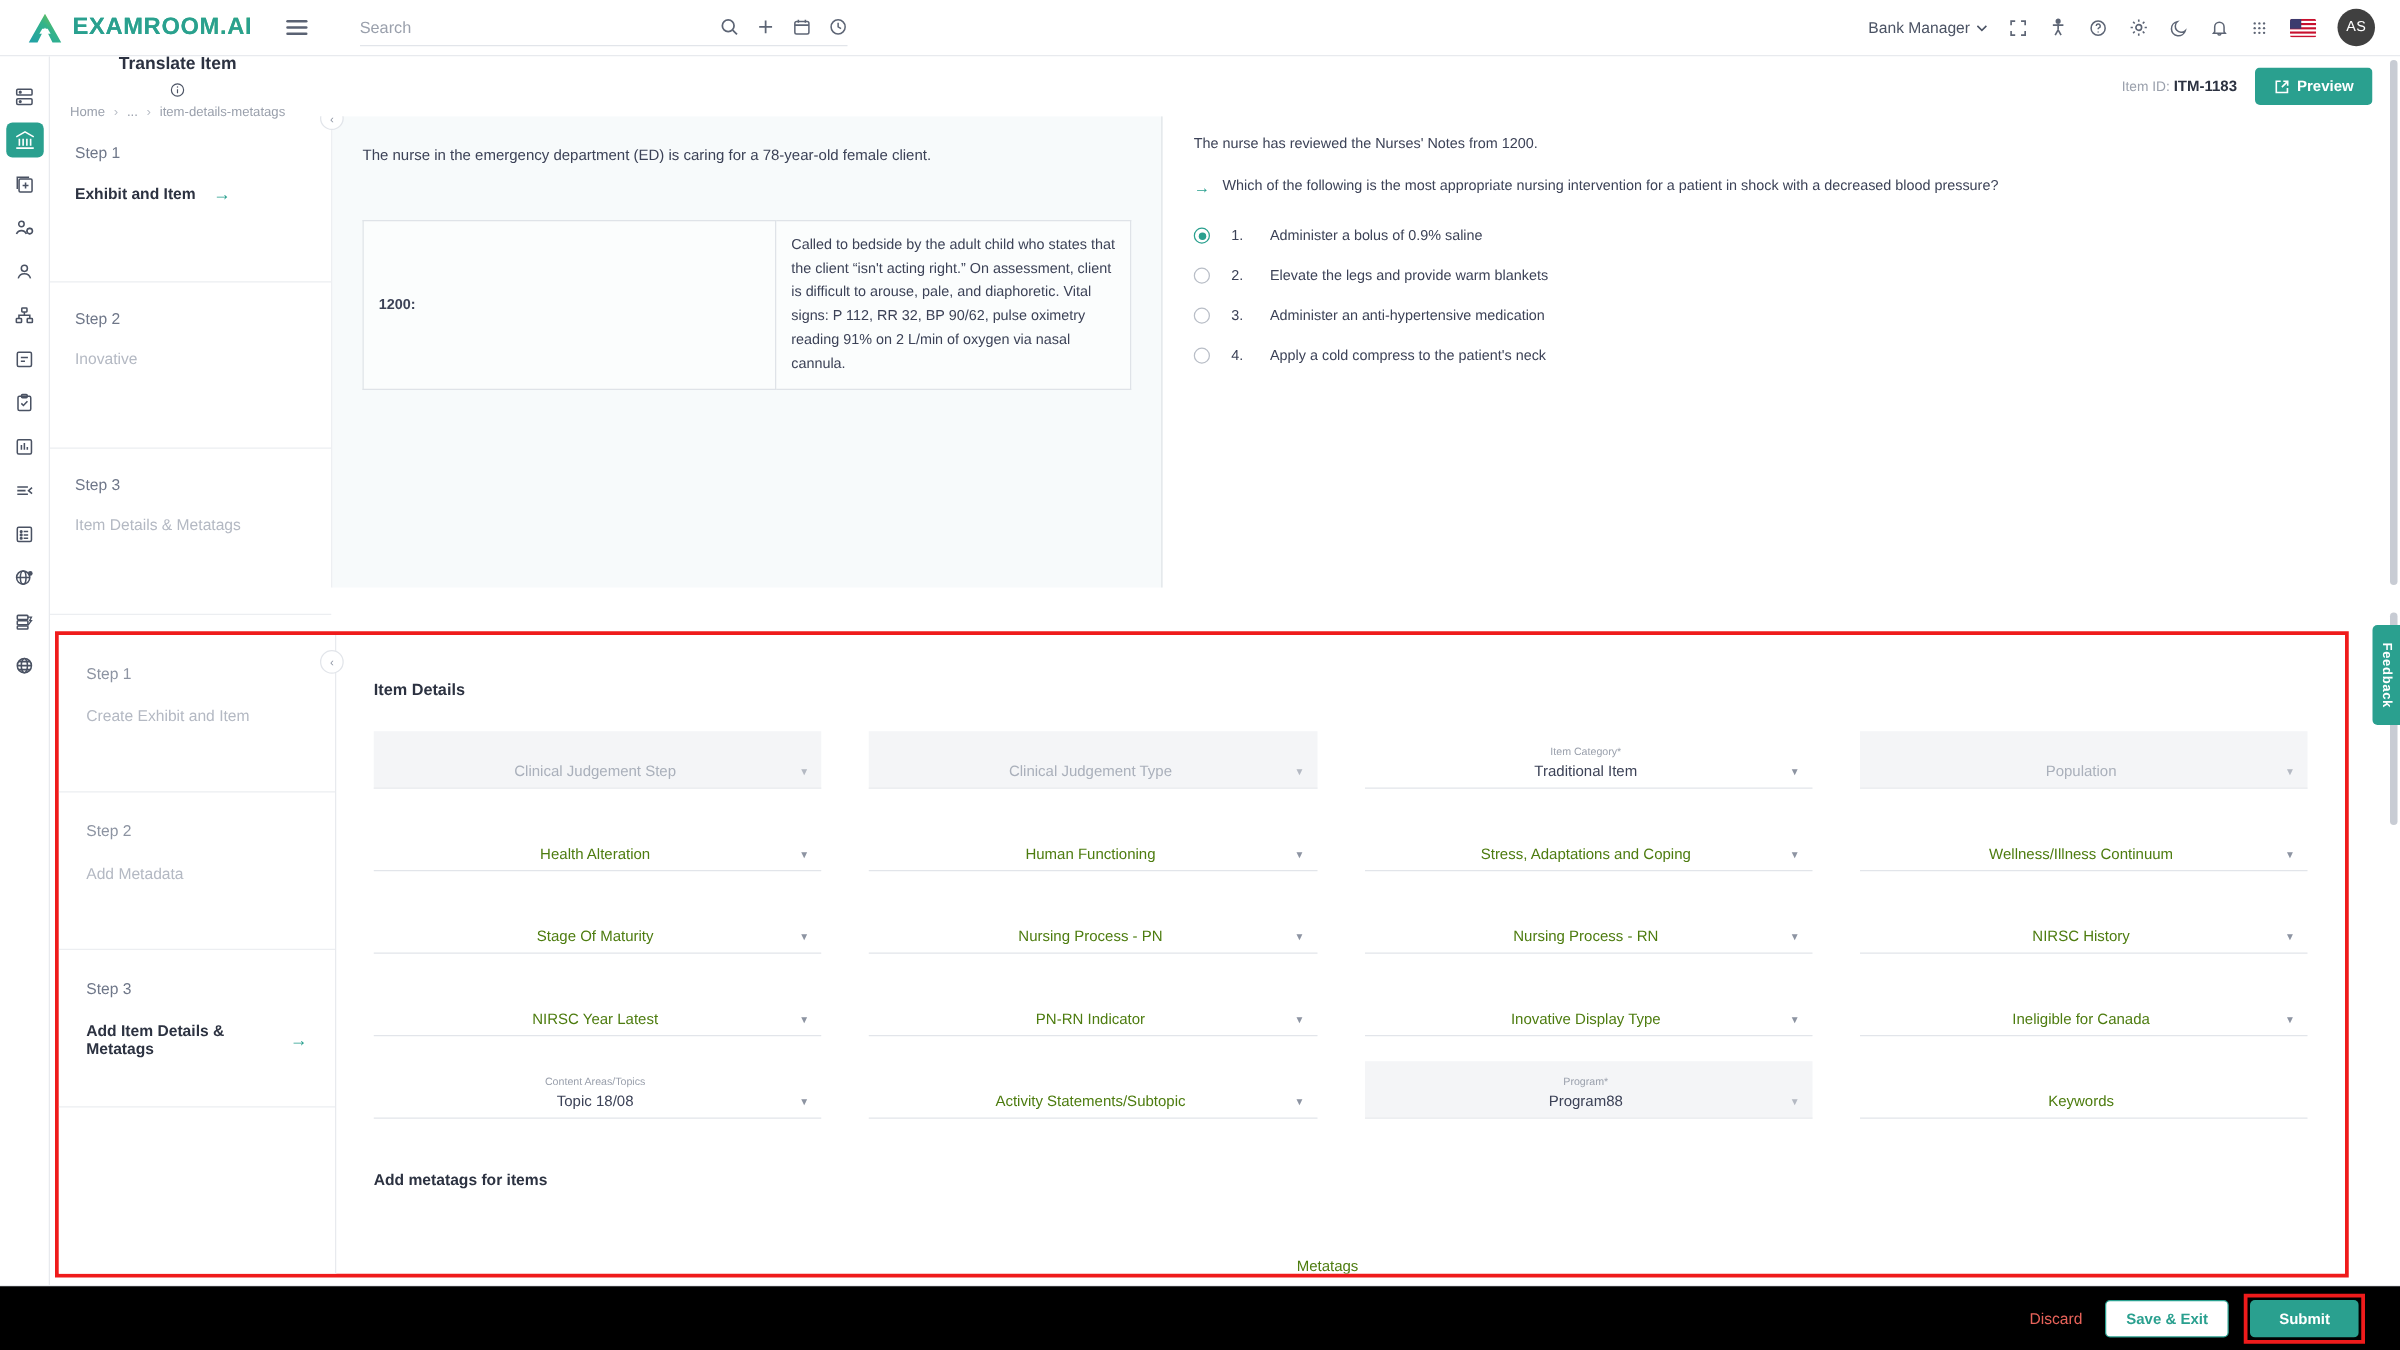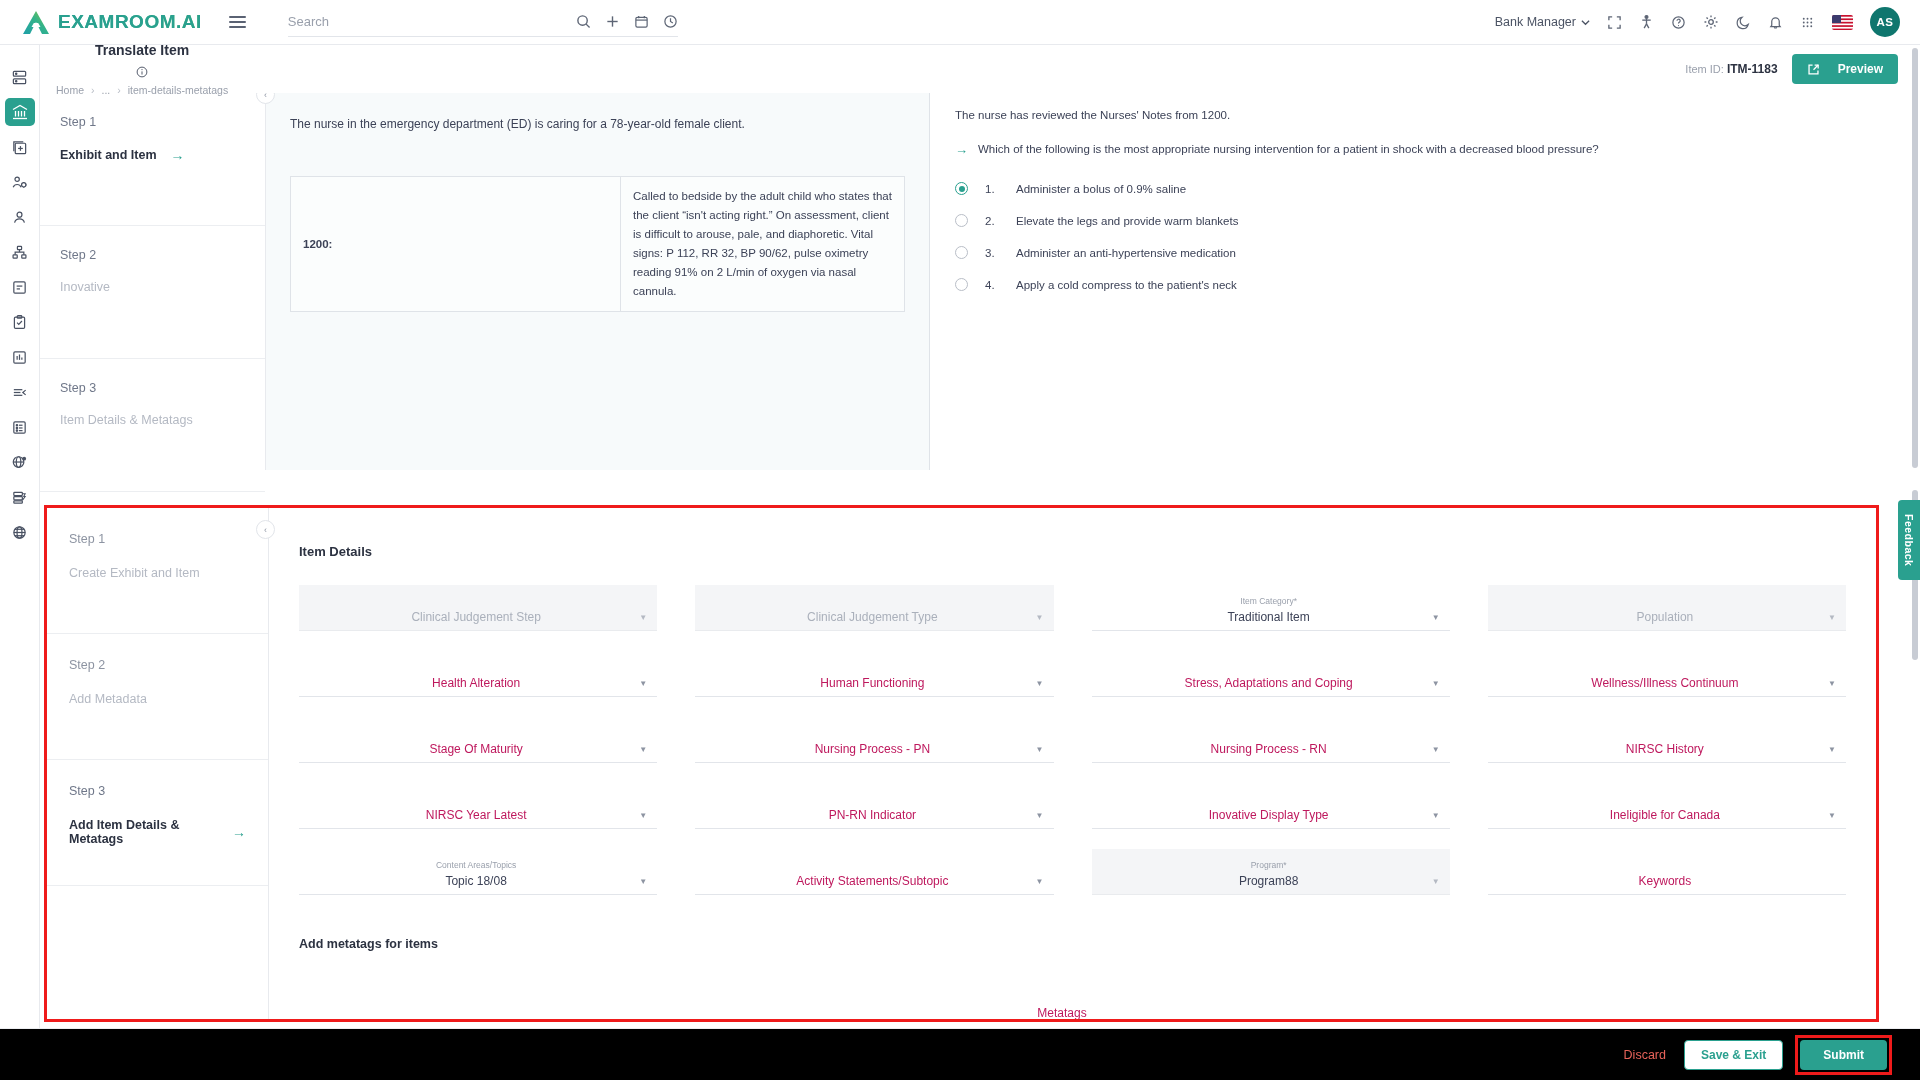--- a/index.html
+++ b/index.html
@@ -35,22 +35,22 @@
   .search-area input {
     border: none; outline: none; font-size: 13px; color: #a16207;
     font-family: "Liberation Sans", sans-serif; width: 330px; background: transparent;
   }
   .search-area input::placeholder { color: #9aa0ac; }
   .search-icons { position: absolute; right: 0; display: flex; gap: 14px; align-items: center; }
   .tb-ico { color: #5d6575; display: flex; align-items: center; justify-content: center; cursor: pointer; }
   .topright { margin-left: auto; display: flex; align-items: center; gap: 17px; margin-right: 20px; }
   .role-sel { display: flex; align-items: center; gap: 5px; font-size: 12.5px; color: #4b5364; cursor: pointer; text-align: center; }
   .avatar {
-    width: 30px; height: 30px; border-radius: 50%; background: #0f766e; color: #fff;
-    font-size: 11.5px; font-weight: bold; display: flex; align-items: center; justify-content: center;
+    width: 30px; height: 30px; border-radius: 50%; background: #404040; color: #fff;
+    font-size: 11.5px; font-weight: normal; display: flex; align-items: center; justify-content: center;
     letter-spacing: .4px; cursor: pointer;
   }
   .flag { width: 21px; height: 15px; border-radius: 2px; overflow: hidden; position: relative; cursor: pointer; }
 
   
   .rail {
     position: absolute; top: 45px; left: 0; width: 40px; height: 1035px;
     background: #fff; border-right: 1px solid #e8eaee; z-index: 35;
     padding-top: 18px; display: flex; flex-direction: column; align-items: center; gap: 7px;
   }
@@ -68,21 +68,21 @@
   .ph-left { margin-left: 16px; }
   .ph-title { font-size: 14px; font-weight: bold; color: #2c3241; display: flex; align-items: center; gap: 7px; flex-direction: column; }
   .ph-crumbs { font-size: 10.5px; color: #9aa0ac; margin-top: 3px; display: flex; gap: 7px; align-items: center; }
   .ph-crumbs .sep { color: #b9bec7; }
   .ph-right { margin-left: auto; display: flex; align-items: center; gap: 14px; margin-right: 22px; }
   .item-id { font-size: 11px; color: #9aa0ac; }
   .item-id b { color: #2c3241; font-size: 12px; font-weight: bold; }
   .btn {
     font-family: "Liberation Sans", sans-serif; font-size: 12px; font-weight: bold;
     border-radius: 4px; cursor: pointer; display: inline-flex; align-items: center;
-    justify-content: center; gap: 18px; border: 1px solid transparent;
+    justify-content: center; gap: 6px; border: 1px solid transparent;
   }
   .btn-teal { background: #2aa08f; color: #fff; padding: 7px 14px; }
   .btn-outline { background: #fff; color: #2aa08f; border-color: #2aa08f; padding: 7px 16px; }
   .btn-link { background: transparent; color: #e8635a; padding: 7px 6px; border: none; font-weight: normal; font-size: 12.5px; }
 
   
   .topwork { position: absolute; top: 93px; left: 40px; width: 1880px; height: 377px; background: #fff; }
 
   .stepcol {
     position: absolute; left: 0; top: 0; width: 226px; height: 377px;
@@ -159,21 +159,21 @@
 
   .form-area { position: absolute; left: 222px; top: 0; width: 1607px; height: 511px; padding: 36px 30px 0 30px; overflow: hidden; }
   .sect-title { font-size: 13px; font-weight: bold; color: #2c3241; margin-bottom: 26px; }
   .grid { display: grid; grid-template-columns: repeat(4, 1fr); column-gap: 38px; row-gap: 20px; }
 
   .fld { height: 46px; position: relative; display: flex; flex-direction: column; justify-content: flex-end; padding: 0 10px 6px 6px; text-align: center; }
   .fld.line { border-bottom: 1px solid #e2e5ea; }
   .fld.disabled { background: #f4f5f7; border-bottom: 1px solid #e9ebee; }
   .fld .lab { font-size: 8.5px; color: #9aa0ac; margin-bottom: 4px; }
   .fld .val { font-size: 12px; color: #3c4257; }
-  .fld .ph { font-size: 12px; color: #be185d; }
+  .fld .ph { font-size: 12px; color: #4d7c0f; }
   .fld .ph.light { color: #aab0bb; }
   .caret { position: absolute; right: 10px; bottom: 8px; color: #8d94a2; font-size: 8px; }
   .caret.dim { color: #b4b9c3; }
 
   .meta-title { font-size: 12.5px; font-weight: bold; color: #2c3241; margin-top: 42px; margin-bottom: 30px; }
   .meta-fld { width: 1530px; }
 
   
   .feedback {
     position: absolute; right: 0; top: 500px; width: 22px; height: 80px;

